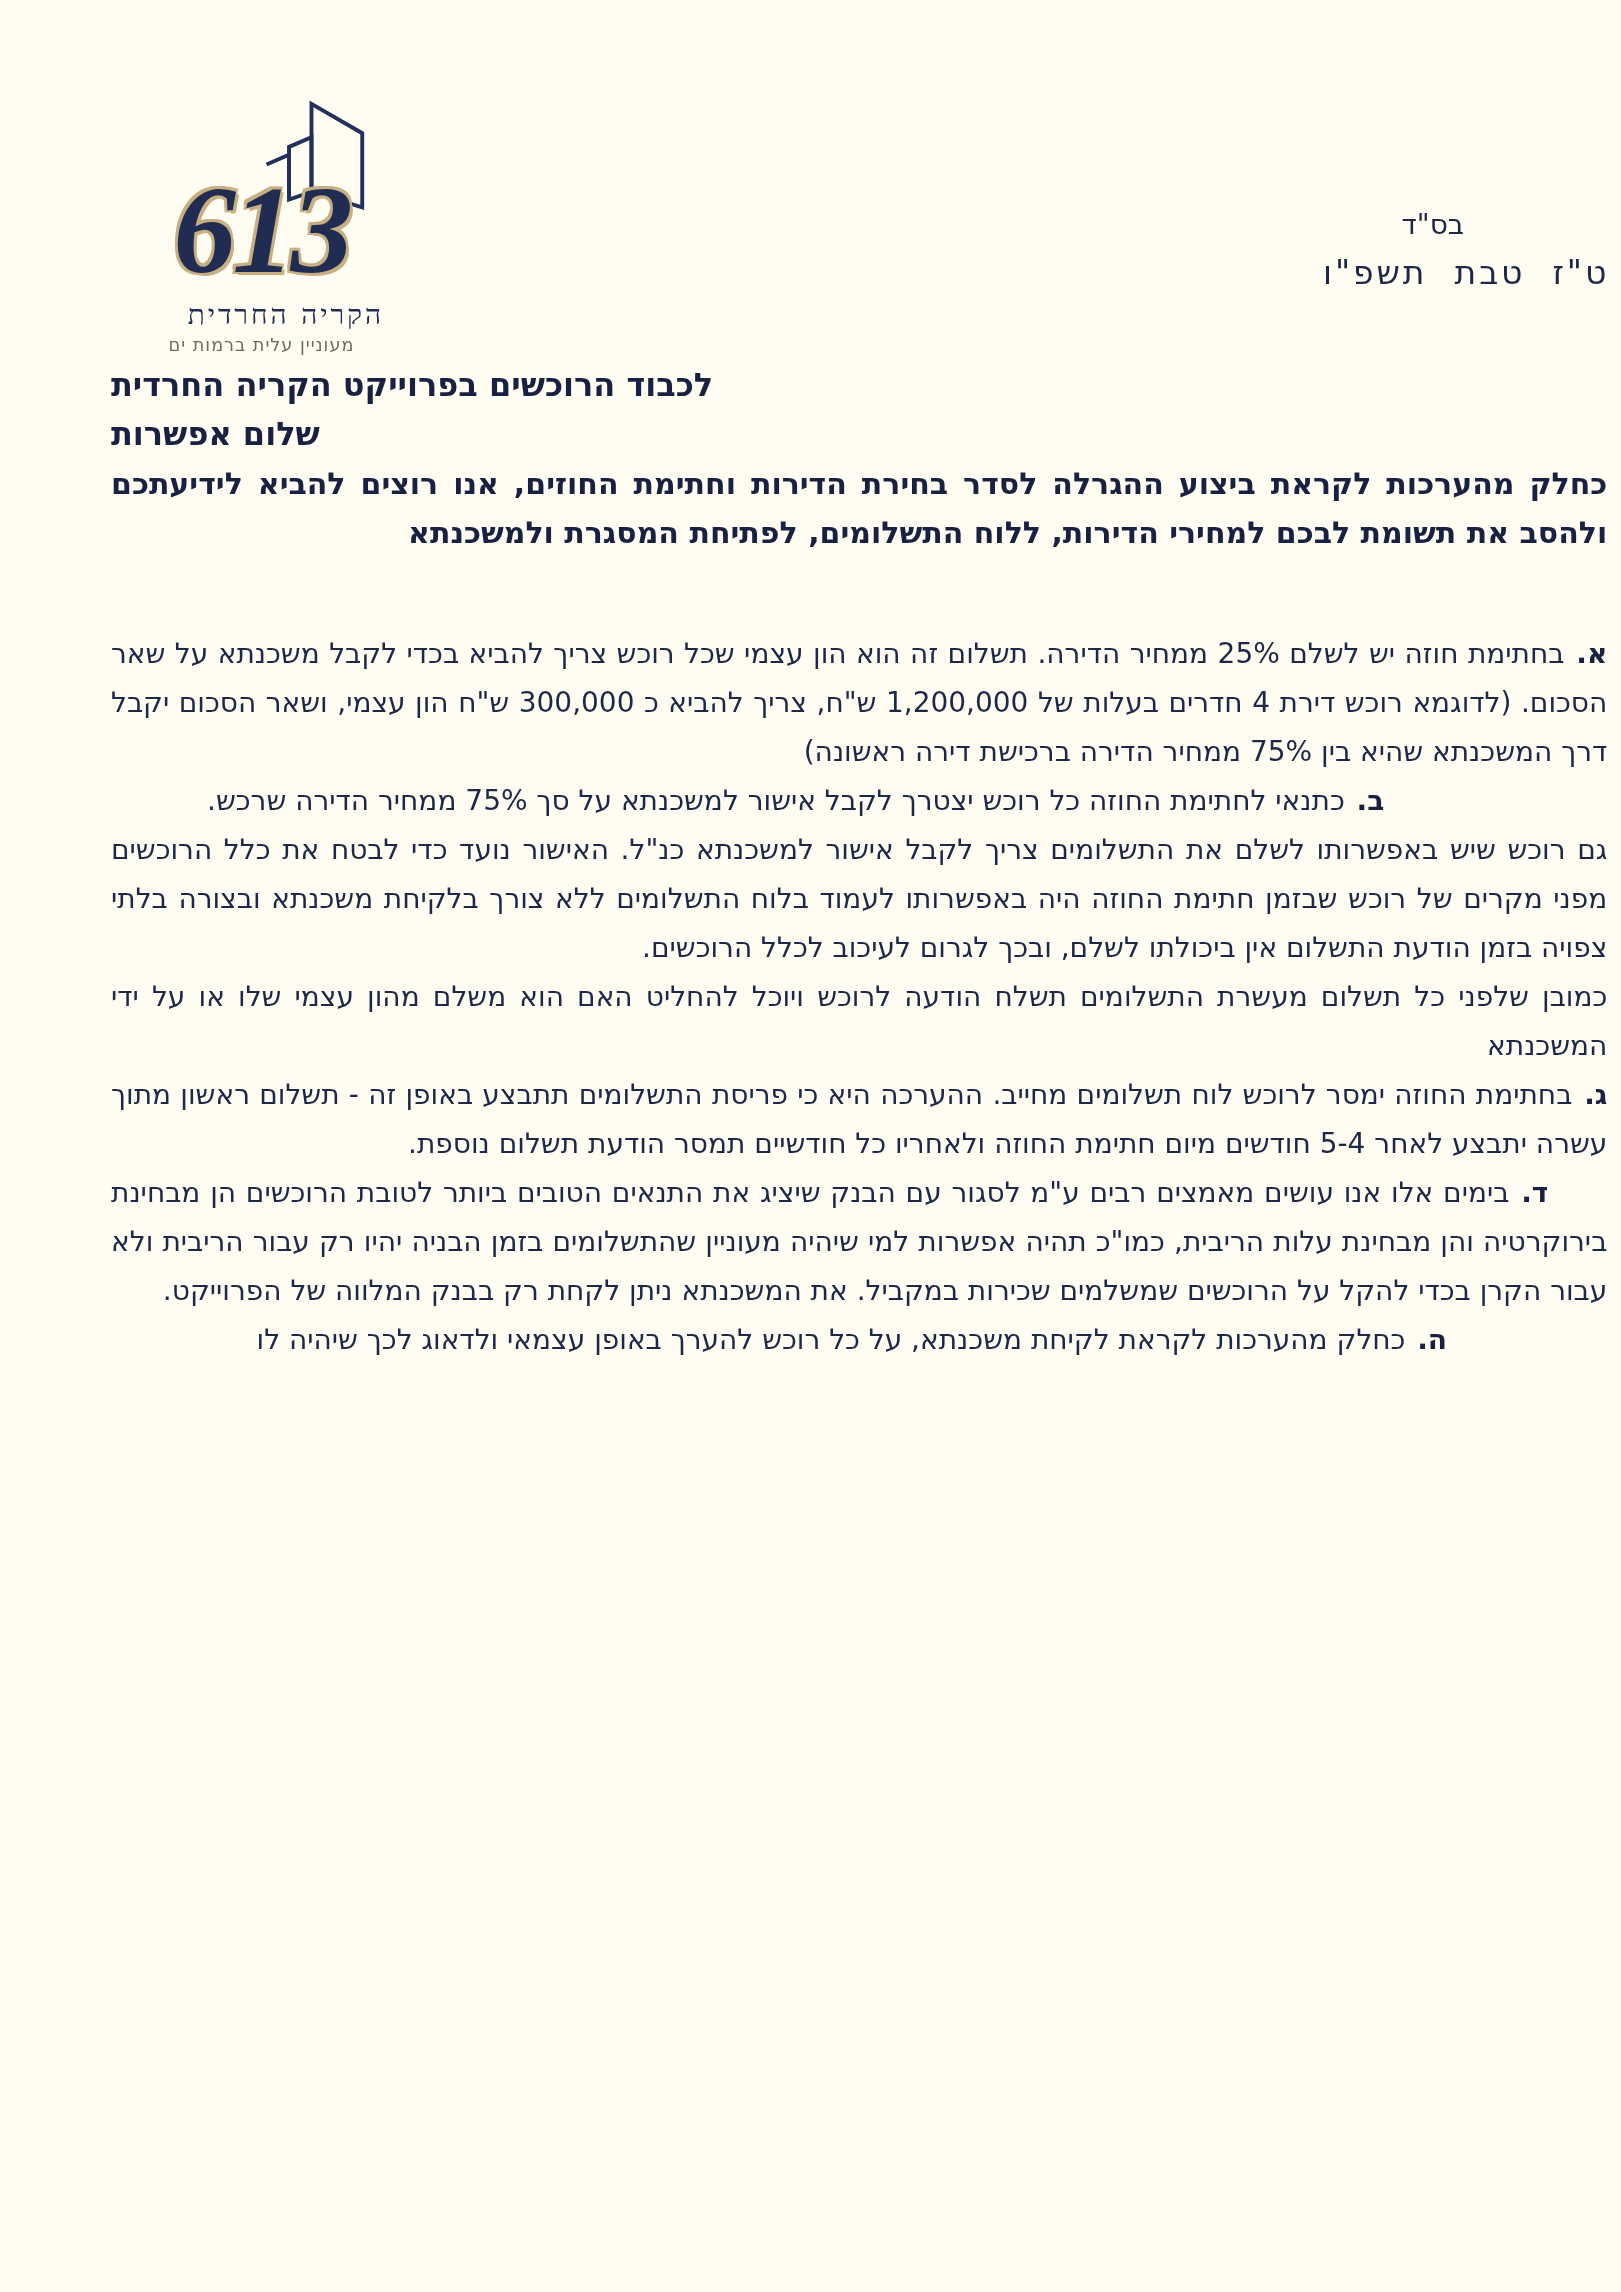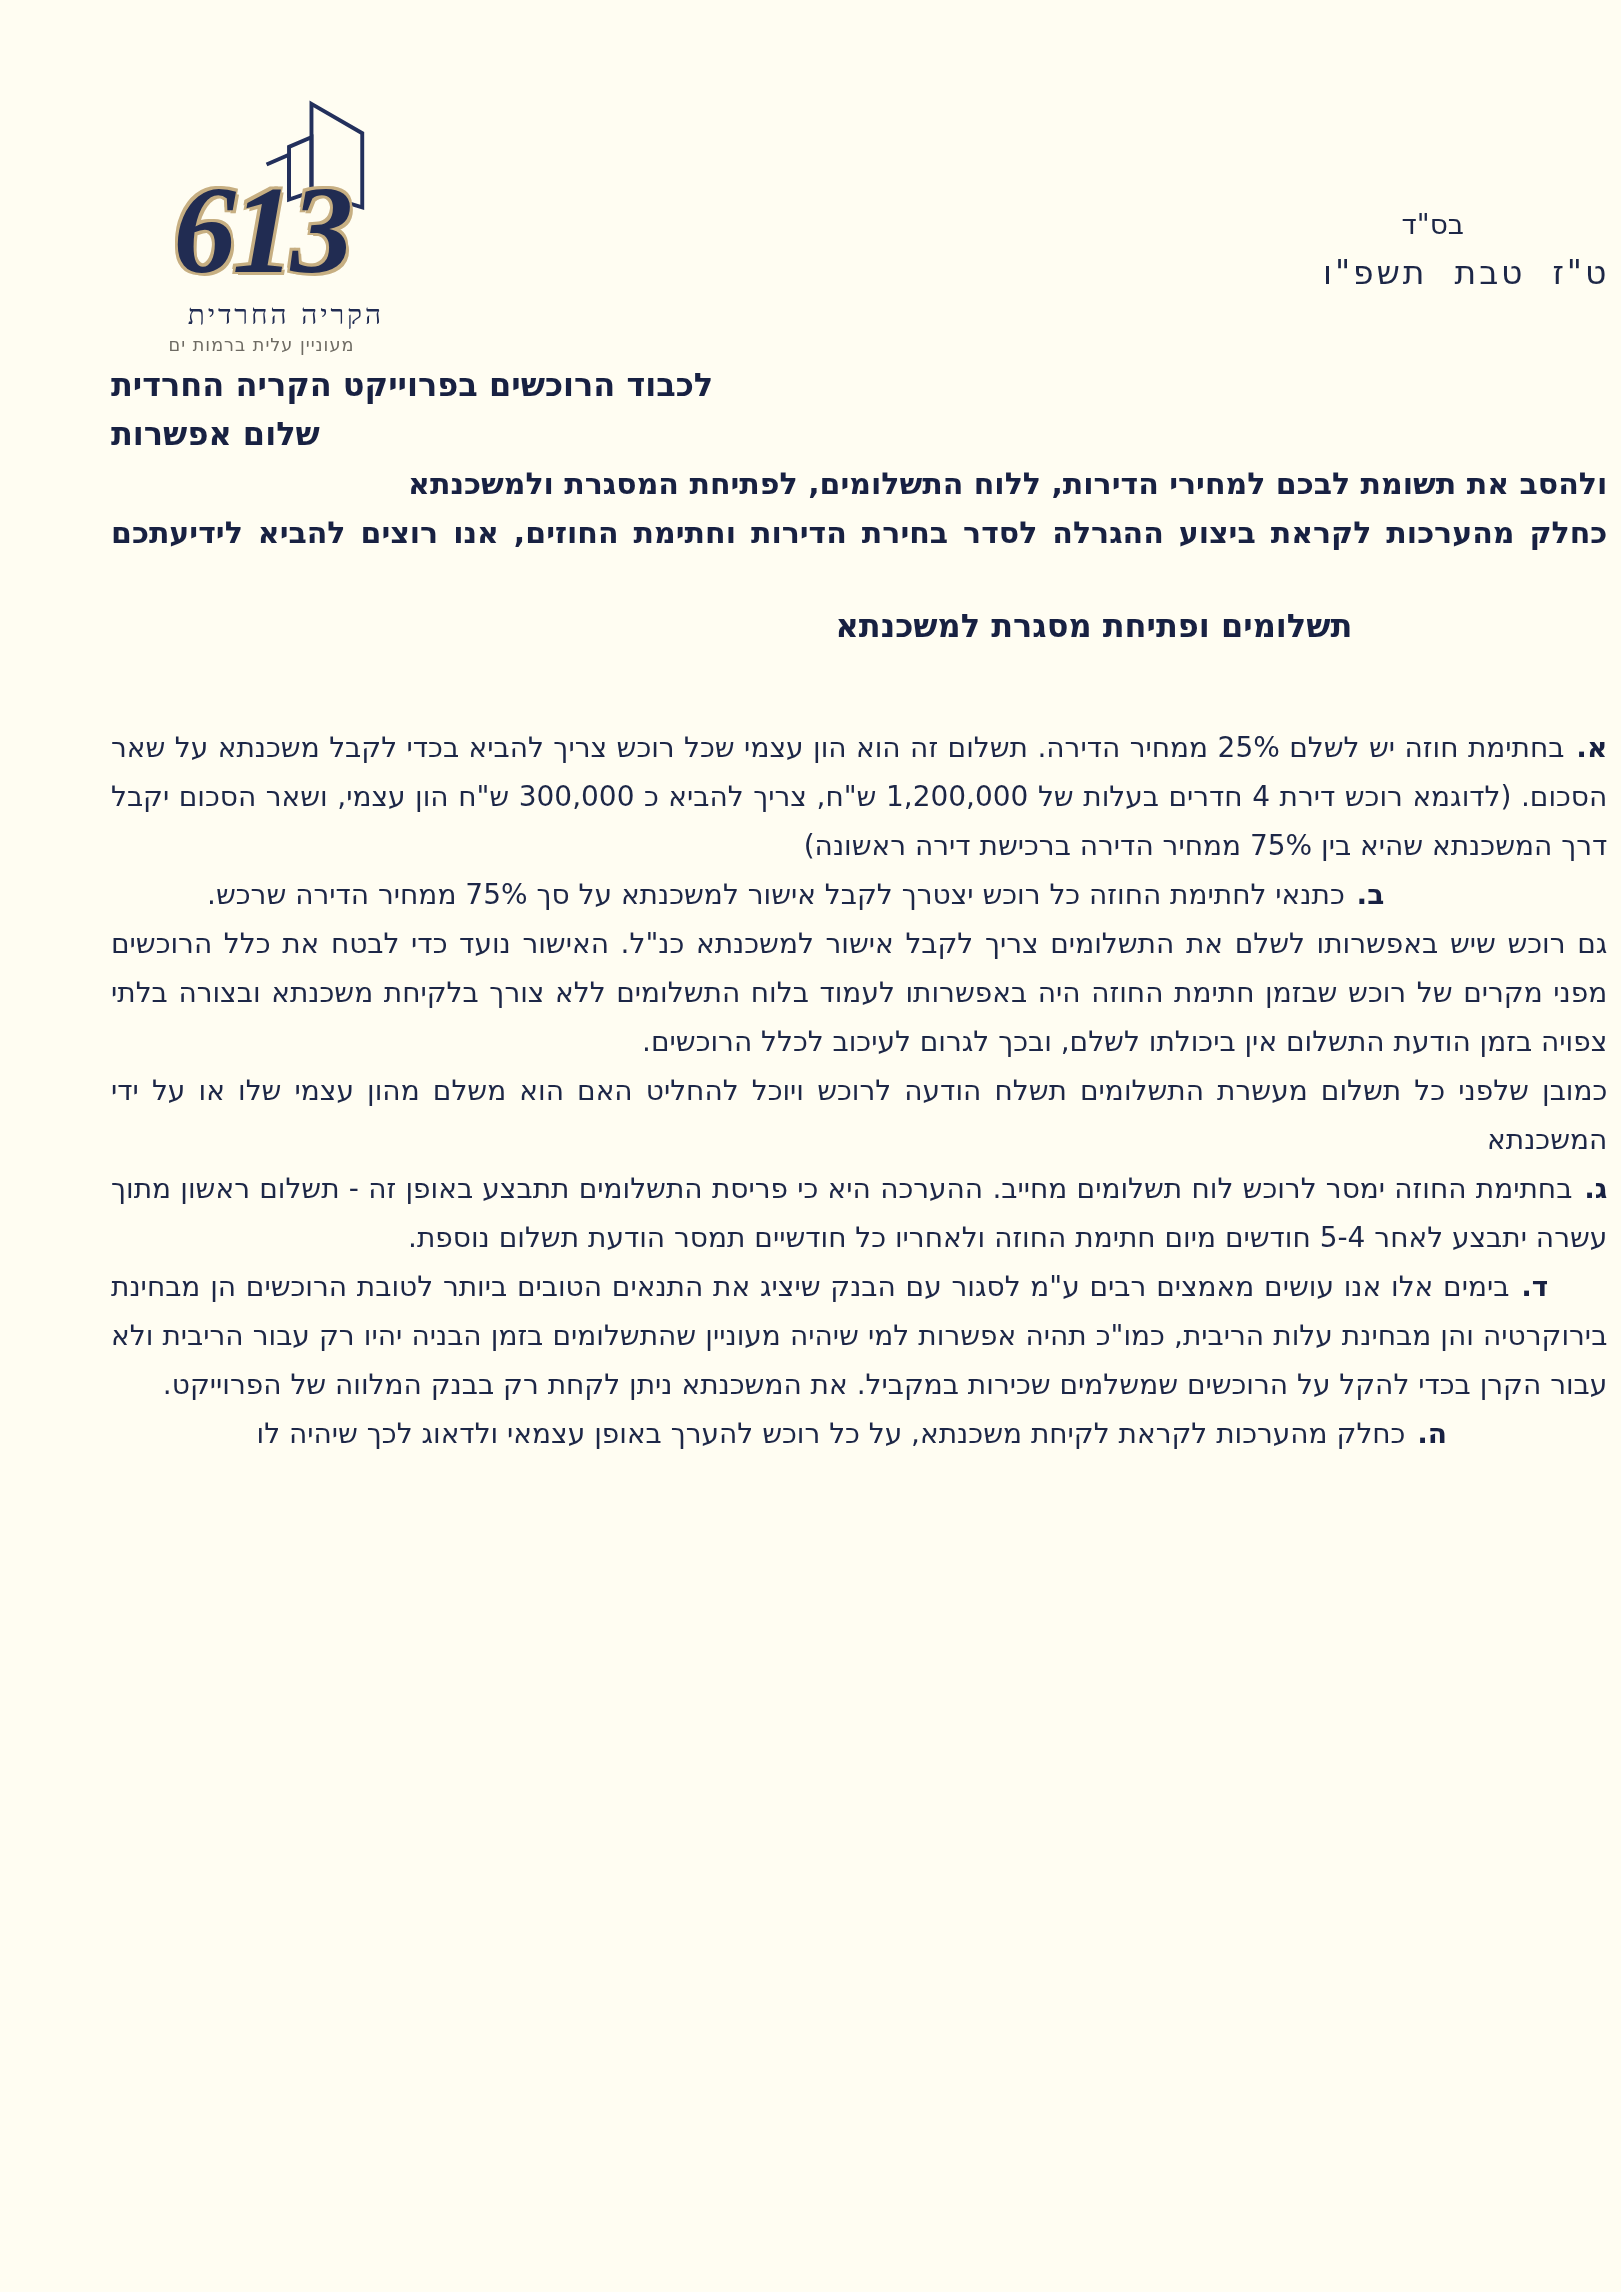--- a/index.html
+++ b/index.html
@@ -89,24 +89,23 @@
 
   <div class="bsd">בס"ד</div>
   <div class="date-line">ט"ז טבת תשפ"ו</div>
 
   <div class="content">
 
     <div class="b-line to-line">לכבוד הרוכשים בפרוייקט הקריה החרדית</div>
 
     <div class="b-line greeting">שלום אפשרות</div>
 
+    <div class="intro intro-first">כחלק מהערכות לקראת ביצוע ההגרלה לסדר בחירת הדירות וחתימת החוזים, אנו רוצים להביא לידיעתכם</div>
     <div class="intro intro-last">ולהסב את תשומת לבכם למחירי הדירות, ללוח התשלומים, לפתיחת המסגרת  ולמשכנתא</div>
-    <div class="intro intro-first">כחלק מהערכות לקראת ביצוע ההגרלה לסדר בחירת הדירות וחתימת החוזים, אנו רוצים להביא לידיעתכם</div>
 
-    <div class="section-title">תשלומים ופתיחת מסגרת למשכנתא</div>
 
     <div class="body-block">
 
       <p class="para"><b class="marker">א.</b><span>בחתימת חוזה יש לשלם 25% ממחיר הדירה. תשלום זה הוא הון עצמי שכל רוכש צריך להביא בכדי לקבל משכנתא על שאר הסכום. (לדוגמא רוכש דירת 4 חדרים בעלות של 1,200,000 ש"ח, צריך להביא כ 300,000 ש"ח הון עצמי, ושאר הסכום יקבל דרך המשכנתא שהיא בין 75% ממחיר הדירה ברכישת דירה ראשונה)</span></p>
 
       <p class="para right-only ind-130"><b class="marker">ב.</b><span>כתנאי לחתימת החוזה כל רוכש יצטרך לקבל אישור למשכנתא על סך 75% ממחיר הדירה שרכש.</span></p>
 
       <p class="para"><b class="marker"></b><span>גם רוכש שיש באפשרותו לשלם את התשלומים צריך לקבל אישור למשכנתא כנ"ל. האישור נועד כדי לבטח את כלל הרוכשים מפני מקרים של רוכש שבזמן חתימת החוזה היה באפשרותו לעמוד בלוח התשלומים ללא צורך בלקיחת משכנתא ובצורה בלתי צפויה בזמן הודעת התשלום אין ביכולתו לשלם, ובכך לגרום לעיכוב לכלל הרוכשים.</span></p>
 
       <p class="para"><b class="marker"></b><span>כמובן שלפני כל תשלום מעשרת התשלומים תשלח הודעה לרוכש ויוכל להחליט האם הוא משלם מהון עצמי שלו או על ידי המשכנתא</span></p>

